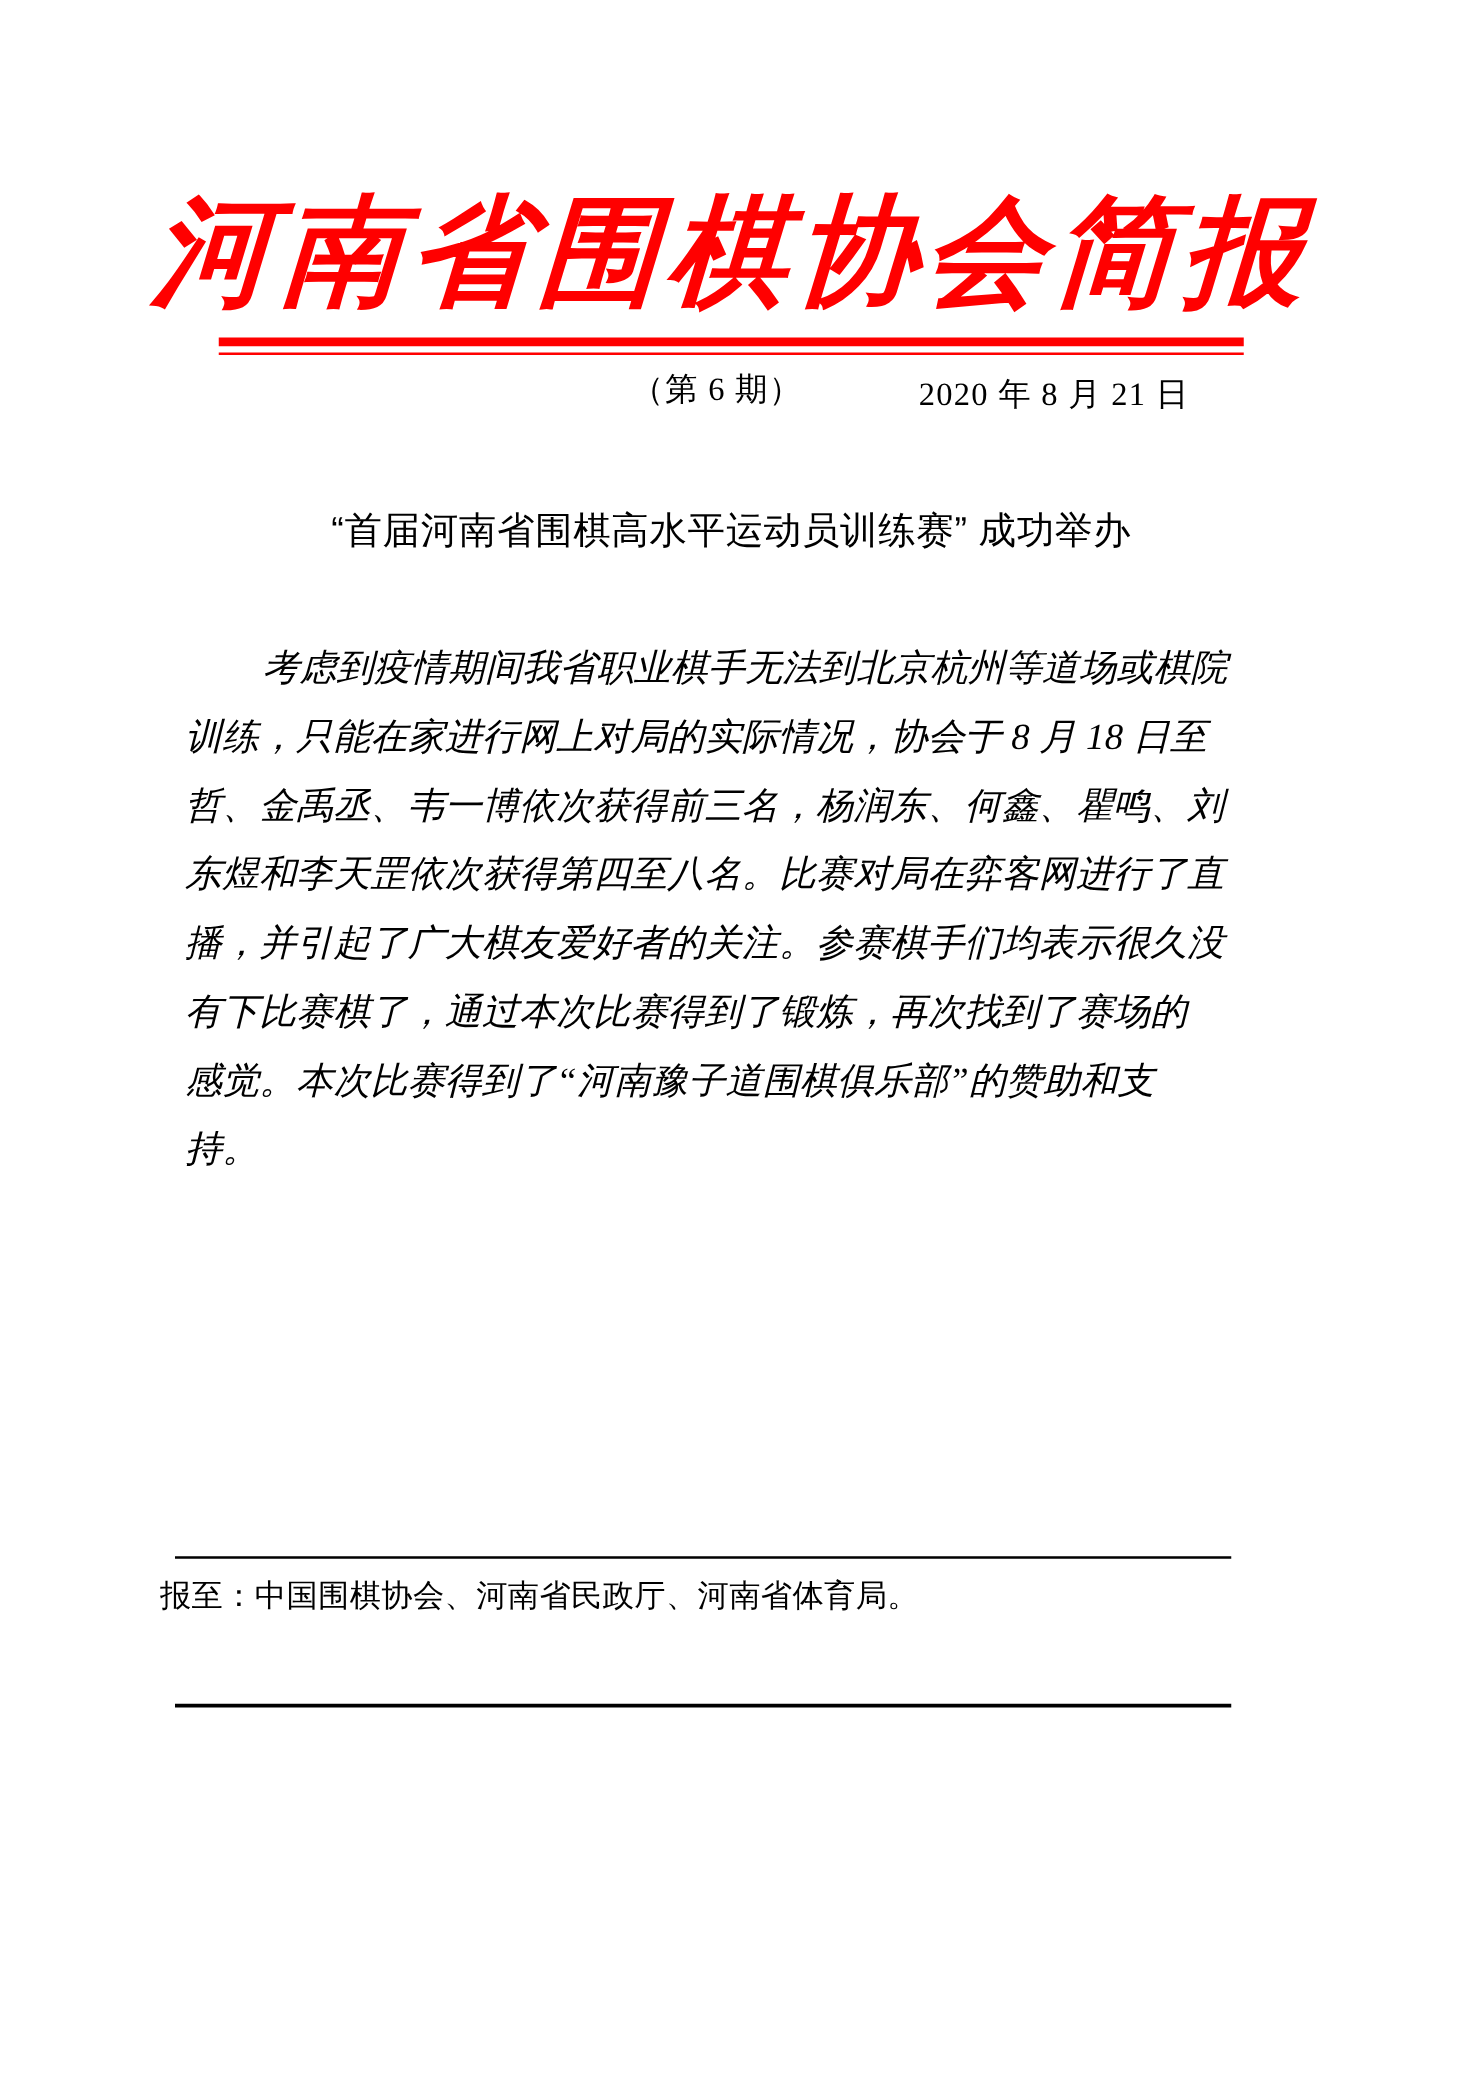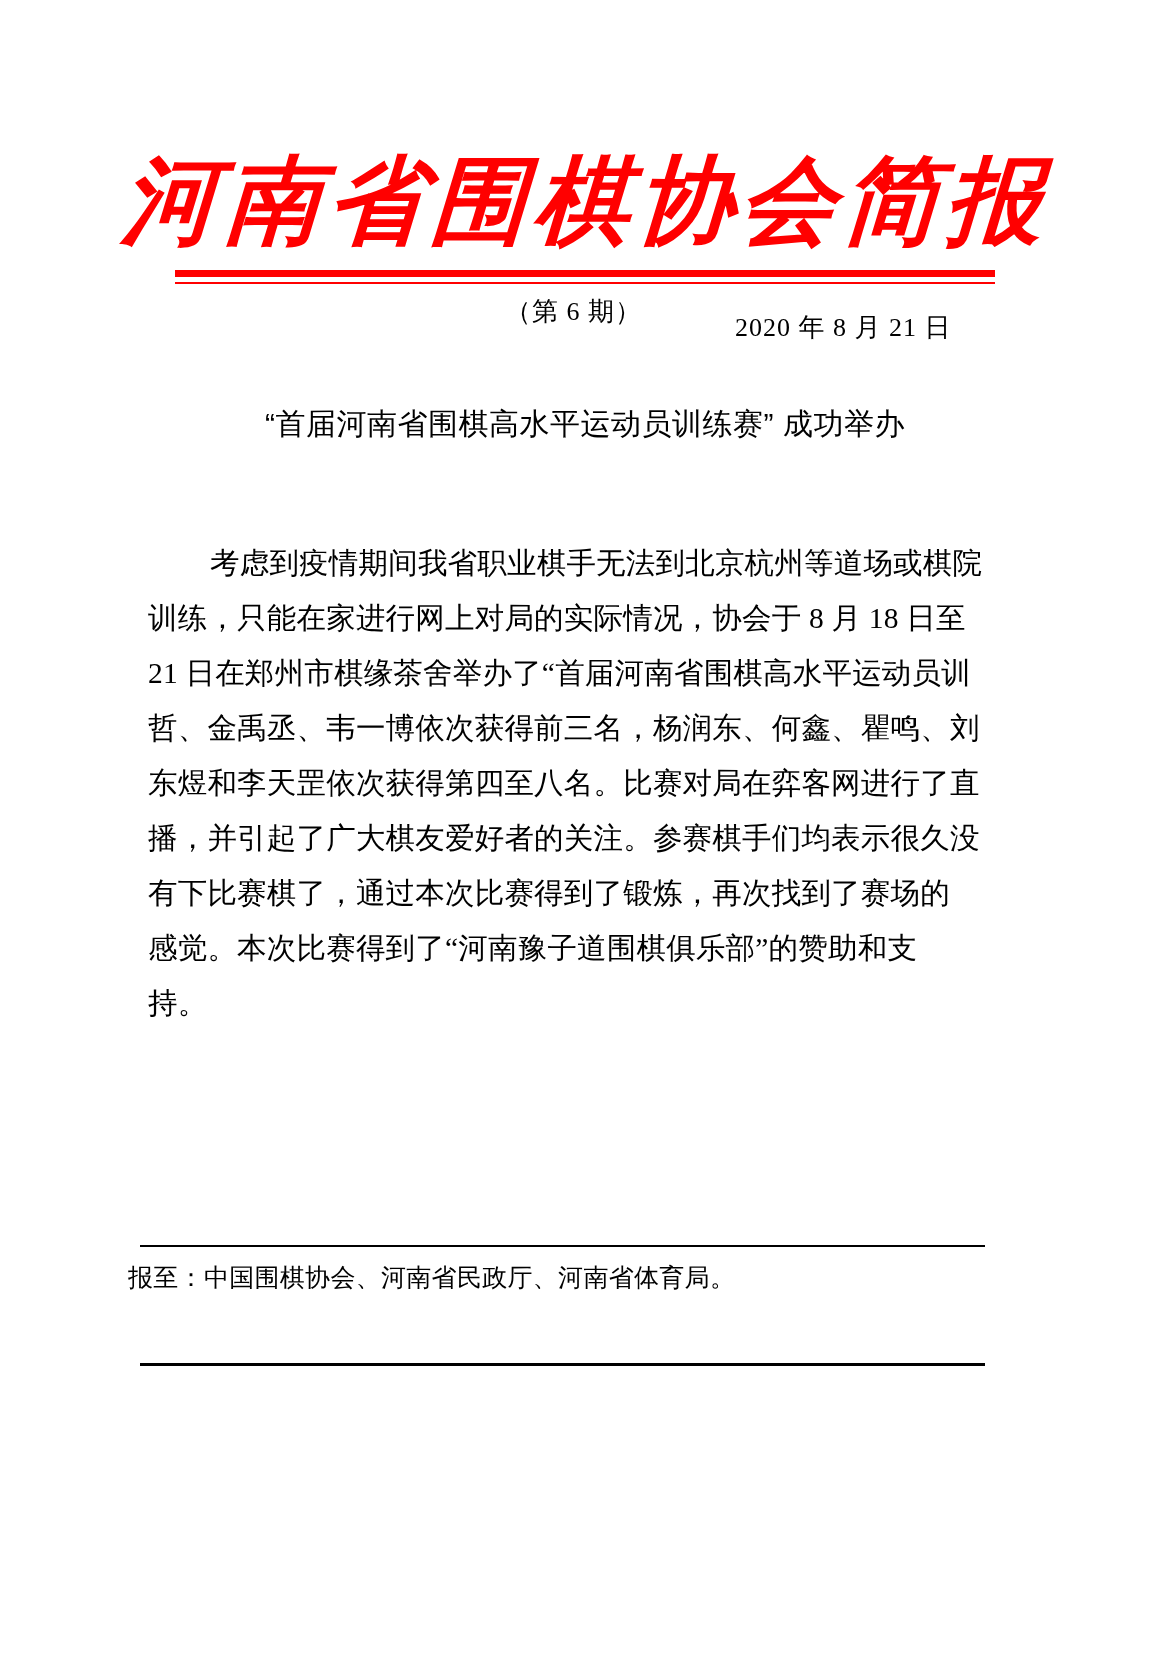--- a/index.html
+++ b/index.html
@@ -75,21 +75,21 @@
   }
   .issue-no {
     position: absolute;
     left: 330px;
     top: 0;
     letter-spacing: 1px;
   }
   .issue-date {
     position: absolute;
     left: 560px;
-    top: 16px;
+    top: 4px;
     letter-spacing: 1px;
   }
 
   
   .article-title {
     position: absolute;
     left: 0;
     top: 404px;
     width: 1170px;
     text-align: center;
@@ -97,22 +97,23 @@
     font-size: 30px;
     font-weight: 400;
     letter-spacing: 0.5px;
     white-space: nowrap;
   }
 
   
   .body-text {
     position: absolute;
     left: 148px;
-    top: 536px;
+    top: 508px;
     width: 858px;
+    font-style: italic;
   }
   .body-line {
     font-size: 29.5px;
     line-height: 55px;
     height: 55px;
     white-space: nowrap;
     letter-spacing: 0.2px;
   }
   .body-line.indent {
     text-indent: 62px;
@@ -163,21 +164,20 @@
   <div class="issueline">
     <span class="issue-no">（第 6 期）</span>
     <span class="issue-date">2020 年 8 月 21 日</span>
   </div>
 
   <div class="article-title">“首届河南省围棋高水平运动员训练赛” 成功举办</div>
 
   <div class="body-text">
     <div class="body-line indent">考虑到疫情期间我省职业棋手无法到北京杭州等道场或棋院</div>
     <div class="body-line">训练，只能在家进行网上对局的实际情况，协会于 8 月 18 日至</div>
-    <div class="body-line">21 日在郑州市棋缘茶舍举办了“首届河南省围棋高水平运动员训</div>
     <div class="body-line">哲、金禹丞、韦一博依次获得前三名，杨润东、何鑫、瞿鸣、刘</div>
     <div class="body-line">东煜和李天罡依次获得第四至八名。比赛对局在弈客网进行了直</div>
     <div class="body-line">播，并引起了广大棋友爱好者的关注。参赛棋手们均表示很久没</div>
     <div class="body-line">有下比赛棋了，通过本次比赛得到了锻炼，再次找到了赛场的</div>
     <div class="body-line">感觉。本次比赛得到了“河南豫子道围棋俱乐部”的赞助和支</div>
     <div class="body-line">持。</div>
   </div>
 
   <div class="footer-rule-top"></div>
   <div class="footer-lines">

